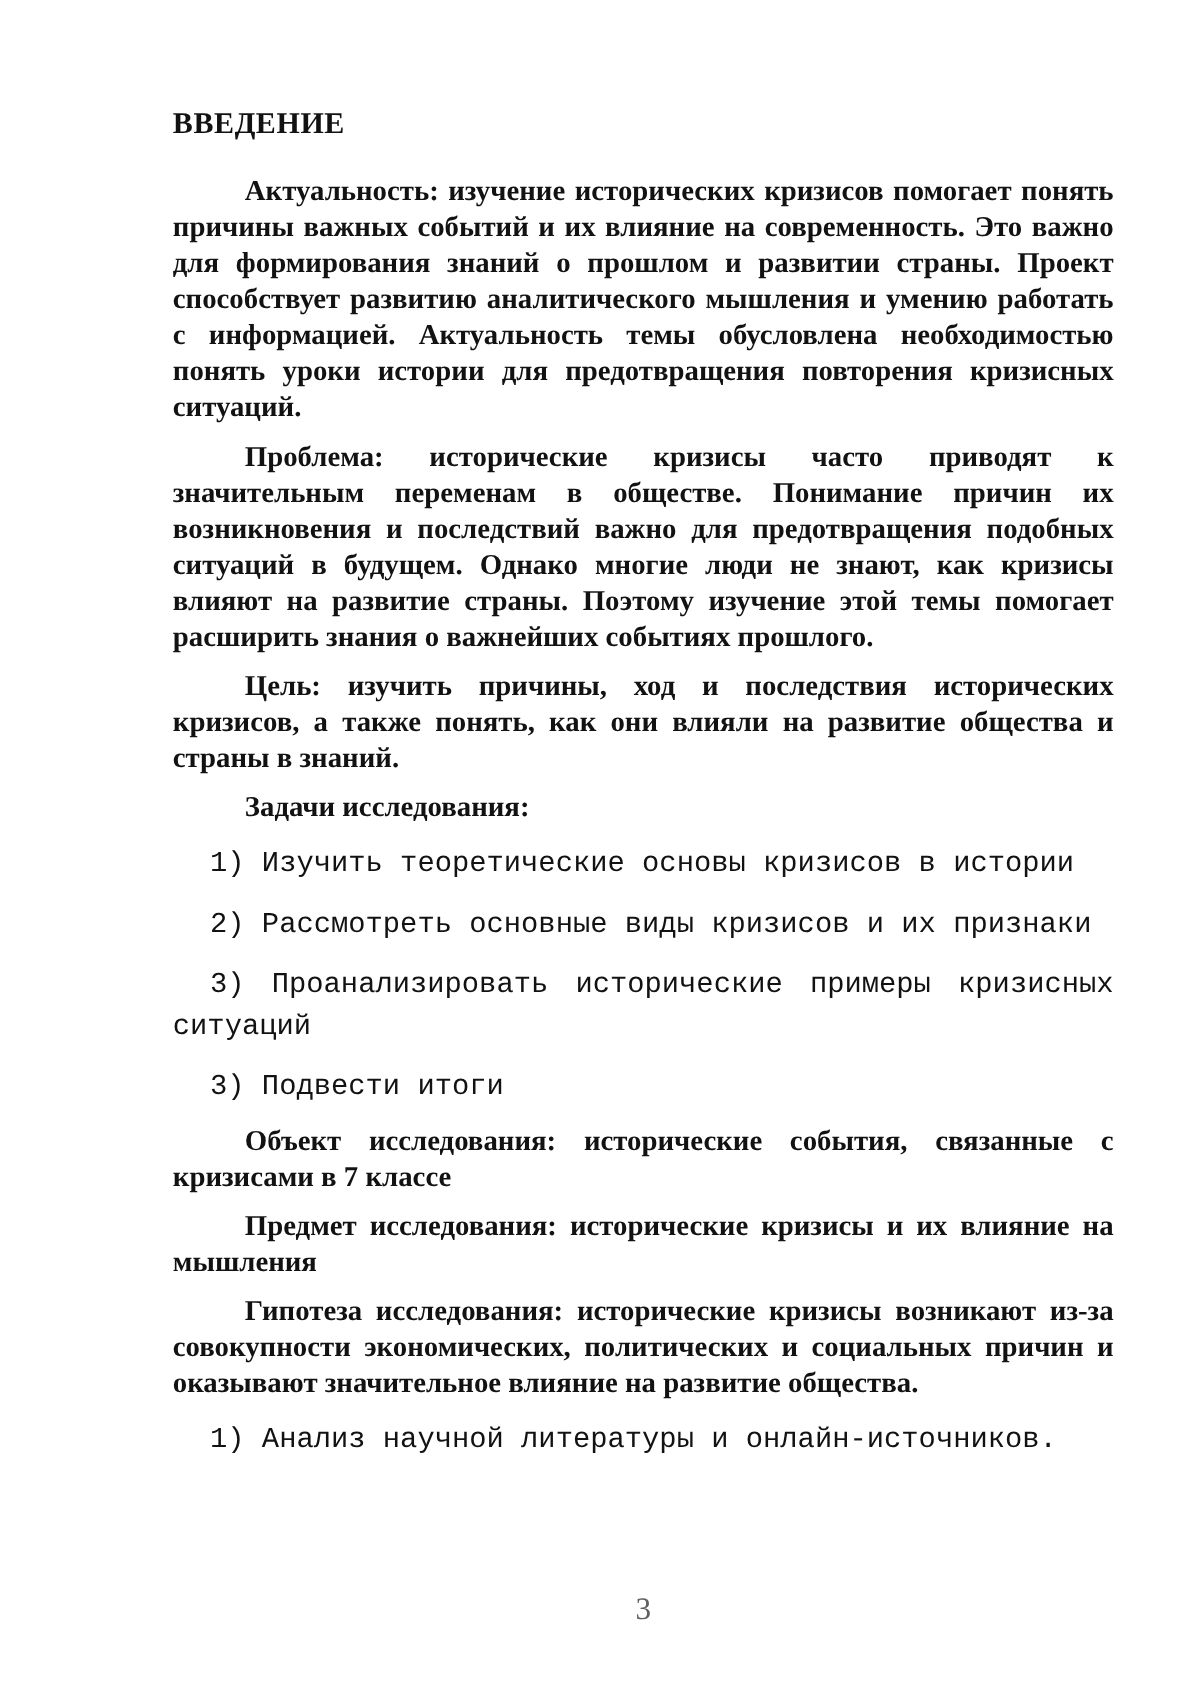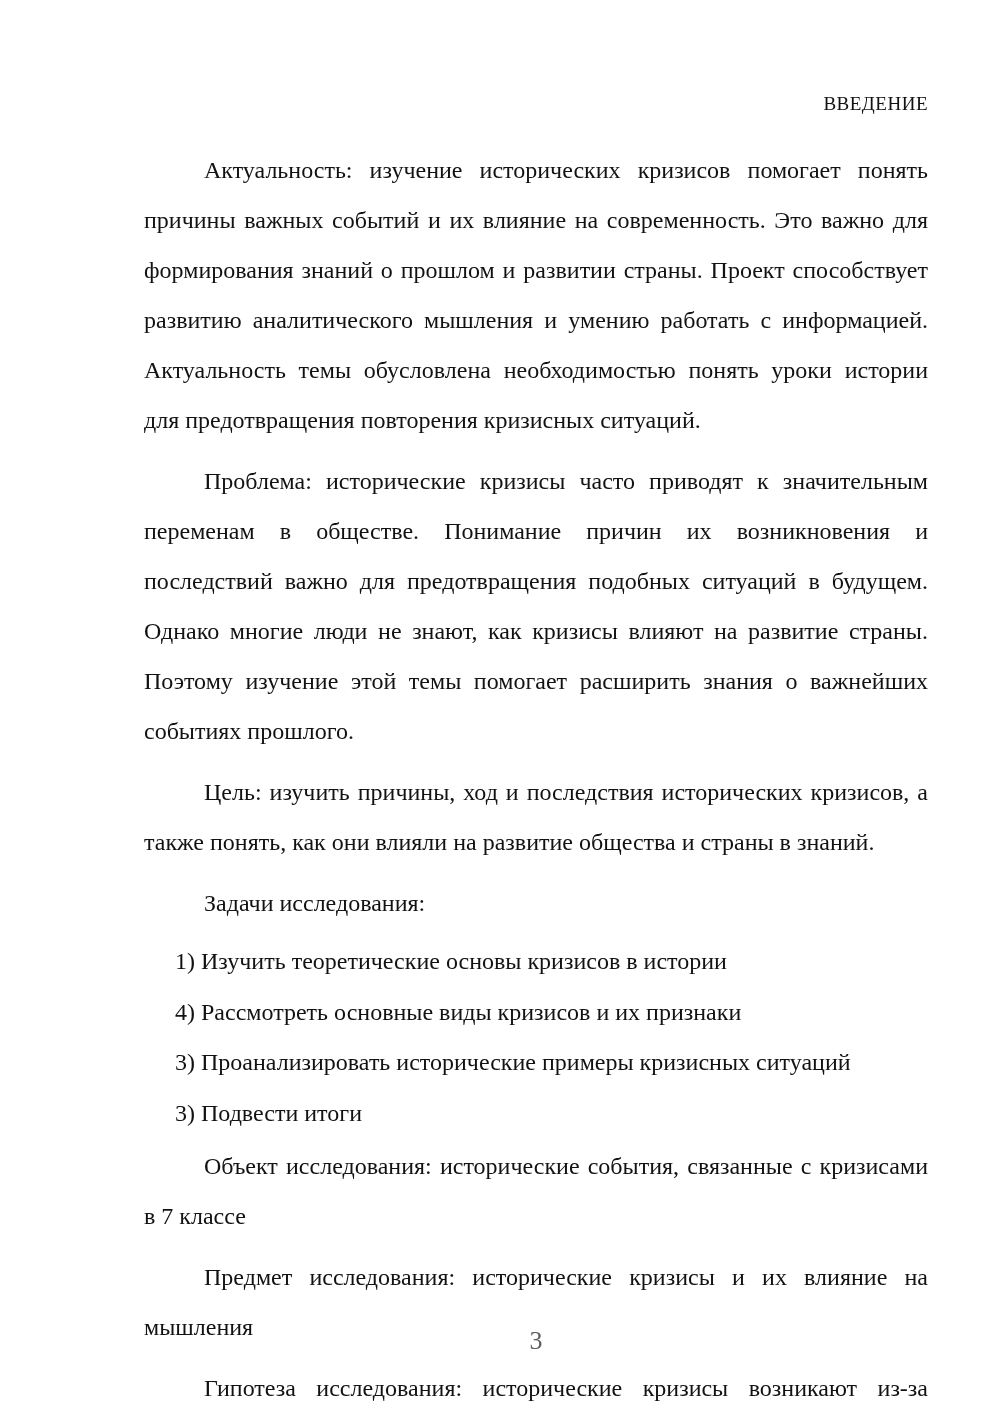--- a/index.html
+++ b/index.html
@@ -16,40 +16,42 @@
     color: #121212;
     overflow: hidden;
   }
   .content {
     position: absolute;
     left: 144px;
     top: 86px;
     width: 784px;
   }
   .doc-title {
-    font-size: 19px;
-    font-weight: normal;
+    font-size: 25px;
+    font-weight: bold;
     line-height: 35px;
-    text-align: right;
+    text-align: left;
     letter-spacing: 0.5px;
     margin: 0 0 24px 0;
   }
   .para {
     font-size: 24px;
-    line-height: 50px;
+    line-height: 30px;
     text-align: justify;
     text-indent: 60px;
     margin: 0 0 11px 0;
+    font-weight: bold;
   }
   .list-item {
     font-size: 24px;
     line-height: 34.6px;
     text-align: justify;
     text-indent: 31px;
     margin: 16px 0 11px 0;
+    font-family: Liberation Mono, monospace;
   }
   .page-number {
     position: absolute;
     left: 144px;
     width: 784px;
     top: 1326px;
     text-align: center;
     font-size: 26px;
     line-height: 30px;
     color: #5f5f5f;
@@ -64,21 +66,21 @@
 
     <p class="para">Актуальность: изучение исторических кризисов помогает понять причины важных событий и их влияние на современность. Это важно для формирования знаний о прошлом и развитии страны. Проект способствует развитию аналитического мышления и умению работать с информацией. Актуальность темы обусловлена необходимостью понять уроки истории для предотвращения повторения кризисных ситуаций.</p>
 
     <p class="para">Проблема: исторические кризисы часто приводят к значительным переменам в обществе. Понимание причин их возникновения и последствий важно для предотвращения подобных ситуаций в будущем. Однако многие люди не знают, как кризисы влияют на развитие страны. Поэтому изучение этой темы помогает расширить знания о важнейших событиях прошлого.</p>
 
     <p class="para">Цель: изучить причины, ход и последствия исторических кризисов, а также понять, как они влияли на развитие общества и страны в знаний.</p>
 
     <p class="para">Задачи исследования:</p>
 
     <p class="list-item">1) Изучить теоретические основы кризисов в истории</p>
-    <p class="list-item">4) Рассмотреть основные виды кризисов и их признаки</p>
+    <p class="list-item">2) Рассмотреть основные виды кризисов и их признаки</p>
     <p class="list-item">3) Проанализировать исторические примеры кризисных ситуаций</p>
     <p class="list-item">3) Подвести итоги</p>
 
     <p class="para">Объект исследования: исторические события, связанные с кризисами в 7 классе</p>
 
     <p class="para">Предмет исследования: исторические кризисы и их влияние на мышления</p>
 
     <p class="para">Гипотеза исследования: исторические кризисы возникают из-за совокупности экономических, политических и социальных причин и оказывают значительное влияние на развитие общества.</p>
 
 

